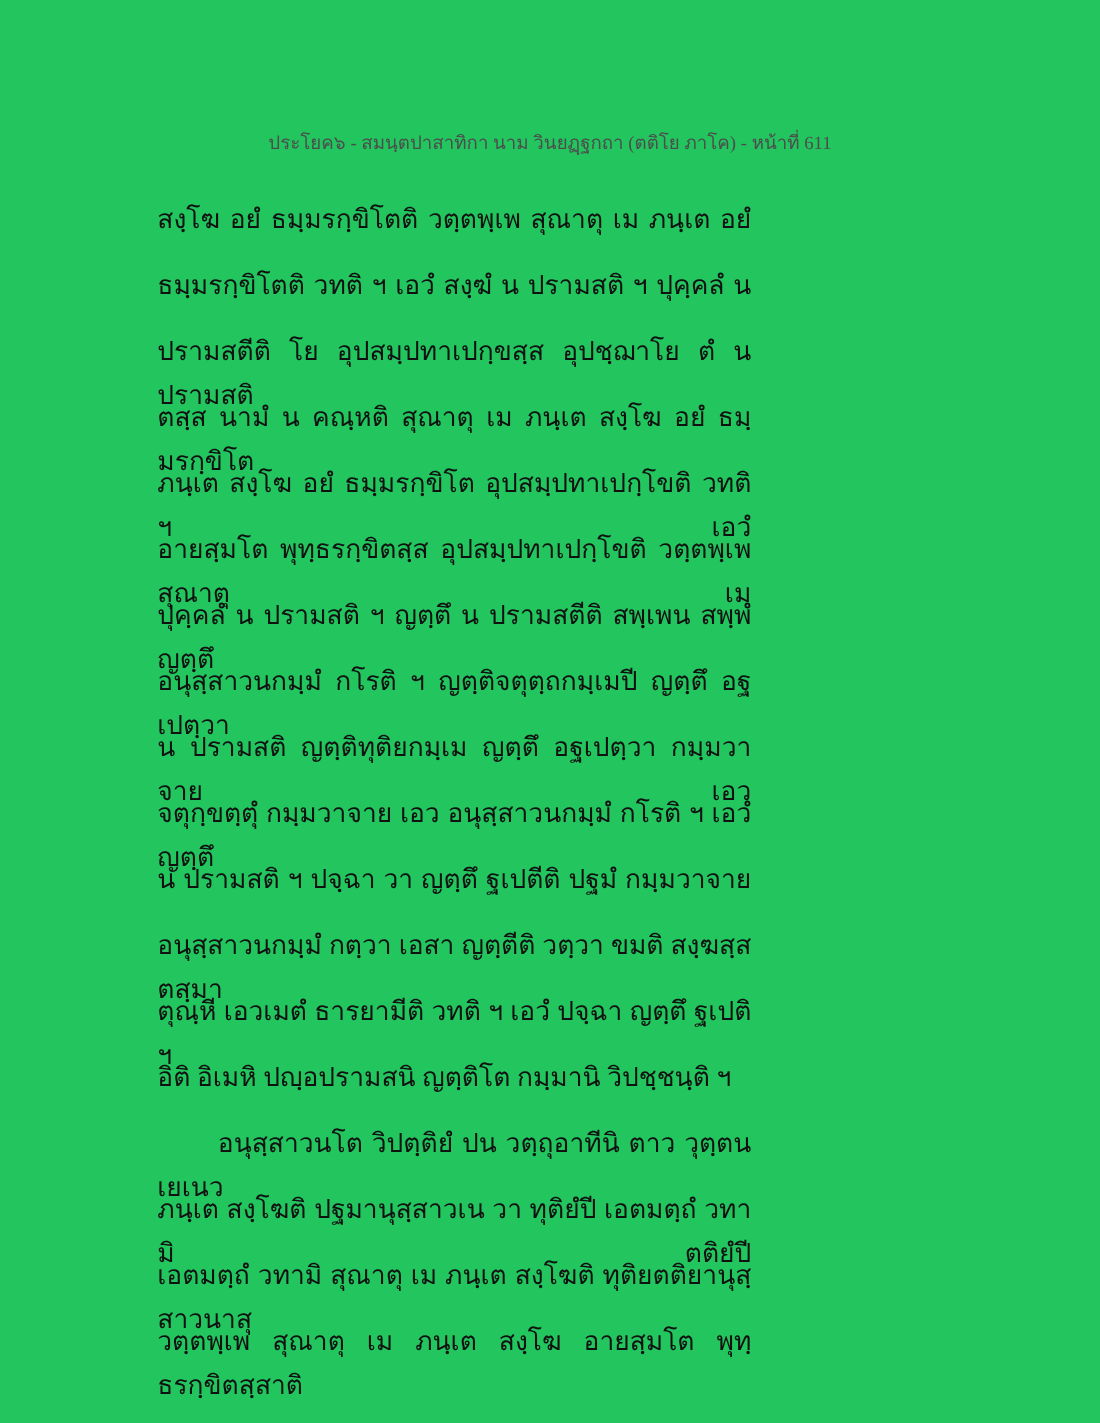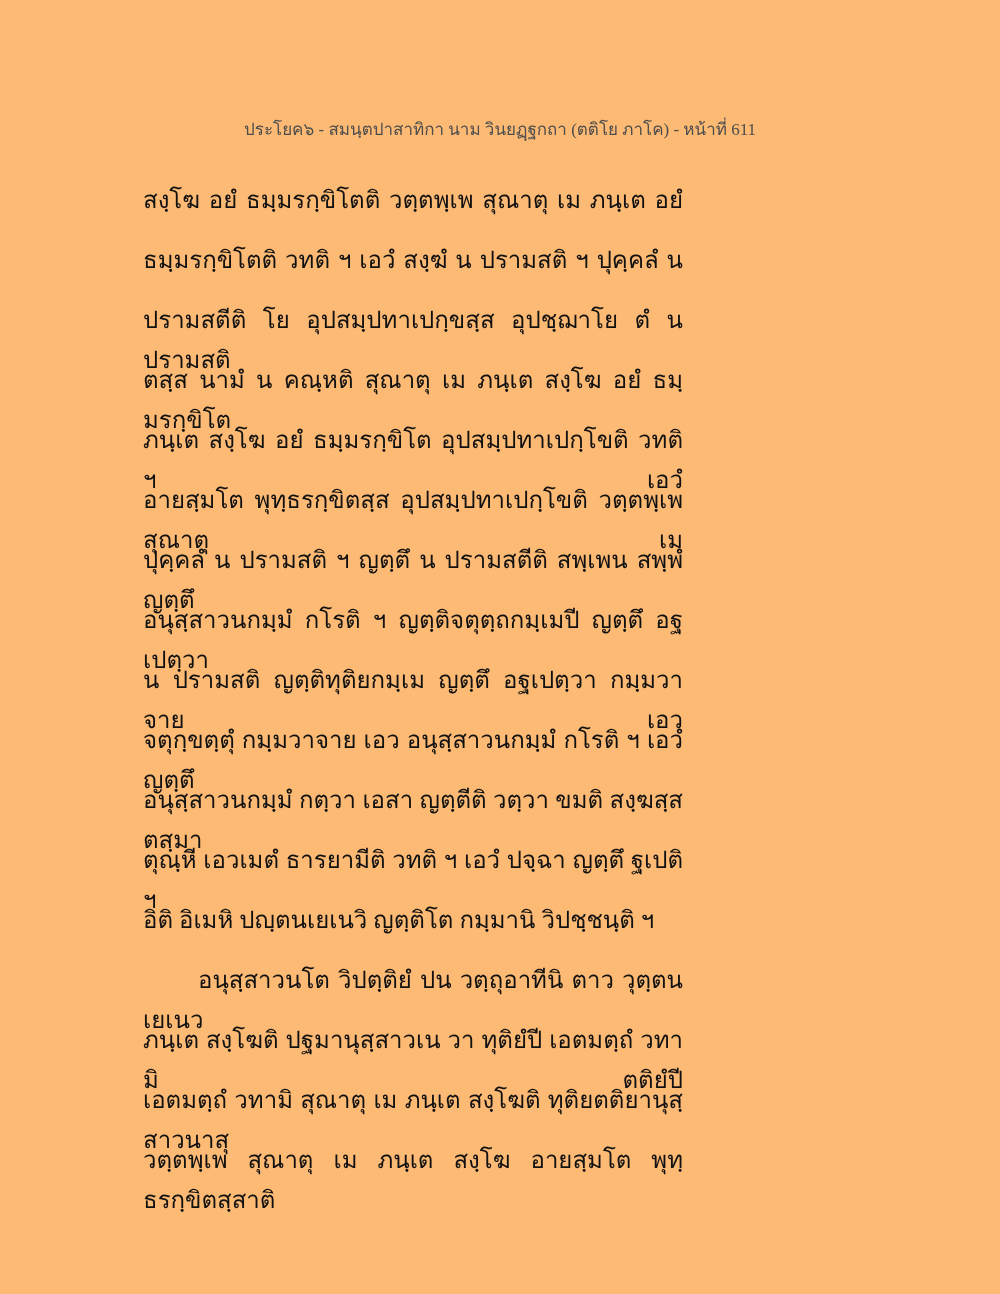--- a/index.html
+++ b/index.html
@@ -2,21 +2,21 @@
 <html><head>
 <meta charset="utf-8">
 <style>
   html, body { margin: 0; padding: 0; }
   body { background: #e8e8e8; font-family: "Liberation Serif", "DejaVu Serif", serif; }
   .page {
     position: relative;
     width: 1000px;
     height: 1294px;
     margin: 0 auto;
-    background: #fdba74;
+    background: #22c55e;
     overflow: hidden;
   }
   .header {
     position: absolute;
     top: 118px;
     left: 0;
     width: 1000px;
     text-align: center;
     font-size: 17px;
     line-height: 24px;
@@ -50,21 +50,22 @@
       <div class="line justify"><span class="">สงฺโฆ อยํ ธมฺมรกฺขิโตติ วตฺตพฺเพ สุณาตุ เม ภนฺเต อยํ</span></div>
       <div class="line justify"><span class="">ธมฺมรกฺขิโตติ วทติ ฯ เอวํ สงฺฆํ น ปรามสติ ฯ </span><span class="bold">ปุคฺคลํ น</span></div>
       <div class="line justify"><span class="bold">ปรามสตีติ</span><span class=""> โย อุปสมฺปทาเปกฺขสฺส อุปชฺฌาโย ตํ น ปรามสติ</span></div>
       <div class="line justify"><span class="">ตสฺส นามํ น คณฺหติ สุณาตุ เม ภนฺเต สงฺโฆ อยํ ธมฺมรกฺขิโต</span></div>
       <div class="line justify"><span class="">ภนฺเต สงฺโฆ อยํ ธมฺมรกฺขิโต อุปสมฺปทาเปกฺโขติ วทติ ฯ เอวํ</span></div>
       <div class="line justify"><span class="">อายสฺมโต พุทฺธรกฺขิตสฺส อุปสมฺปทาเปกฺโขติ วตฺตพฺเพ สุณาตุ เม</span></div>
       <div class="line justify"><span class="">ปุคฺคลํ น ปรามสติ ฯ </span><span class="bold">ญตฺตึ น ปรามสตีติ</span><span class=""> สพฺเพน สพฺพํ ญตฺตึ</span></div>
       <div class="line justify"><span class="">อนุสฺสาวนกมฺมํ กโรติ ฯ ญตฺติจตุตฺถกมฺเมปี ญตฺตึ อฐเปตฺวา</span></div>
       <div class="line justify"><span class="">น ปรามสติ ญตฺติทุติยกมฺเม ญตฺตึ อฐเปตฺวา กมฺมวาจาย เอว</span></div>
       <div class="line justify"><span class="">จตุกฺขตฺตุํ กมฺมวาจาย เอว อนุสฺสาวนกมฺมํ กโรติ ฯ เอวํ ญตฺตึ</span></div>
+      <div class="line justify"><span class="">น ปรามสติ ฯ ปจฺฉา วา ญตฺตึ ฐเปตีติ ปฐมํ กมฺมวาจาย</span></div>
       <div class="line justify"><span class="">อนุสฺสาวนกมฺมํ กตฺวา เอสา ญตฺตีติ วตฺวา ขมติ สงฺฆสฺส ตสฺมา</span></div>
       <div class="line justify"><span class="">ตุณฺหี เอวเมตํ ธารยามีติ วทติ ฯ เอวํ ปจฺฉา ญตฺตึ ฐเปติ ฯ</span></div>
-      <div class="line"><span class="">อิติ อิเมหิ ปญฺตนเยเนวิ ญตฺติโต กมฺมานิ วิปชฺชนฺติ ฯ</span></div>
+      <div class="line"><span class="">อิติ อิเมหิ ปญฺอปรามสนิ ญตฺติโต กมฺมานิ วิปชฺชนฺติ ฯ</span></div>
       <div class="line indent justify"><span class="">อนุสฺสาวนโต วิปตฺติยํ ปน วตฺถุอาทีนิ ตาว วุตฺตนเยเนว</span></div>
       <div class="line justify"><span class="">ภนฺเต สงฺโฆติ ปฐมานุสฺสาวเน วา ทุติยํปี เอตมตฺถํ วทามิ ตติยํปี</span></div>
       <div class="line justify"><span class="">เอตมตฺถํ วทามิ สุณาตุ เม ภนฺเต สงฺโฆติ ทุติยตติยานุสฺสาวนาสุ</span></div>
       <div class="line justify"><span class="">วตฺตพฺเพ สุณาตุ เม ภนฺเต สงฺโฆ อายสฺมโต พุทฺธรกฺขิตสฺสาติ</span></div>
     </div>
 </div>
 
 </body></html>

